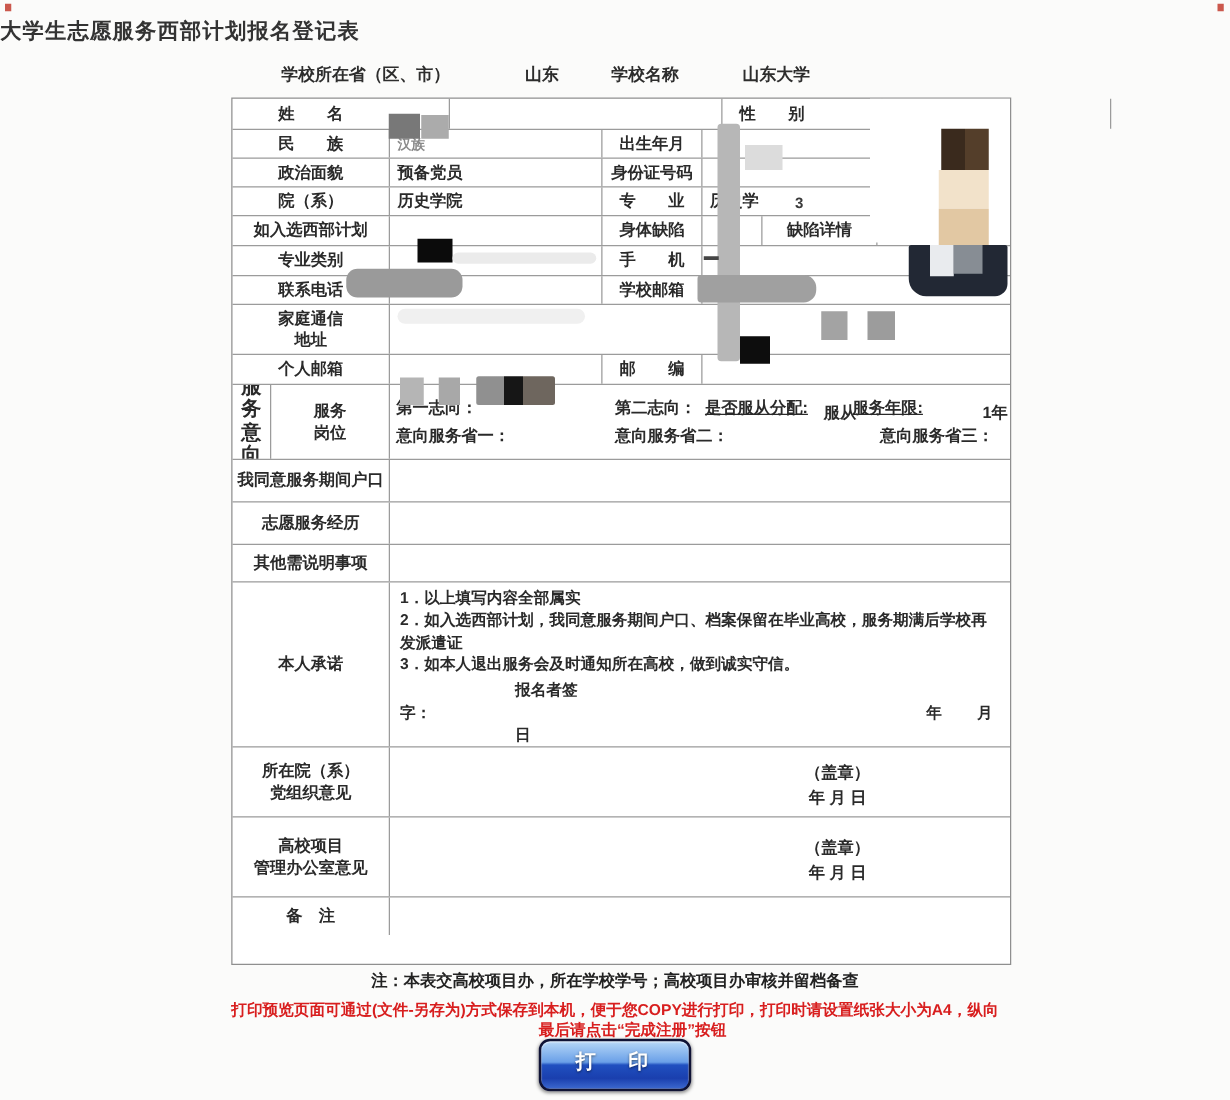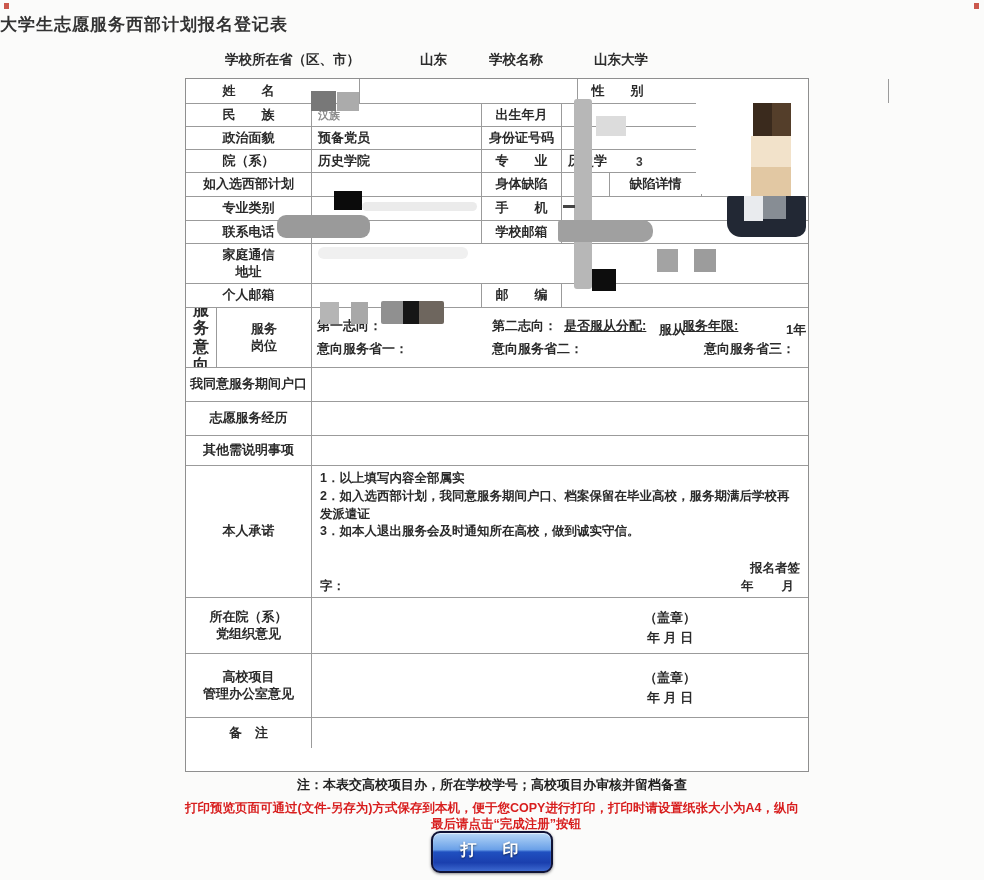--- a/index.html
+++ b/index.html
@@ -20,21 +20,21 @@
   .w48{width:48px;flex:none}.w92{width:92px;flex:none}.w30{width:30px;flex:none}.w95{width:95px;flex:none}
   .grow{flex:1;}
   .faint{color:#8a8a8a;font-size:11px;font-weight:600;}
   .vtext{justify-content:center;padding:0 7px;font-size:16px;line-height:1.15;word-break:break-all;text-align:center;}
   .twoline{white-space:pre-line;}
   .svc{position:relative;padding:0;}
   .svc span{position:absolute;font-size:13px;font-weight:600;white-space:nowrap;}
   .u{text-decoration:underline;}
   .small{font-size:9.5px;text-align:right;}
   .commit{display:block;padding:4px 8px 0 8px;font-size:12.5px;line-height:1.42;}
-  .commit .sig1{margin-left:92px;margin-top:19px;text-align:right;}
+  .commit .sig1{margin-left:92px;margin-top:3px;}
   .commit .sig2{display:flex;}
   .commit .sig2 .yr{margin-left:auto;}
   .commit .sig2 .mo{margin-left:28px;margin-right:6px;}
   .commit .sig3{margin-left:92px;}
   .stampcell{display:block;padding-top:10px;}
   .stamp{margin-left:332px;line-height:1.55;font-size:13px;font-weight:600;text-align:left;}
   
   .merge{left:696px;top:79px;width:112px;height:115px;background:#fff;z-index:2;}
   .blk{z-index:3;}
   #note{left:0;top:776px;width:984px;text-align:center;font-size:13px;font-weight:bold;color:#222;}

